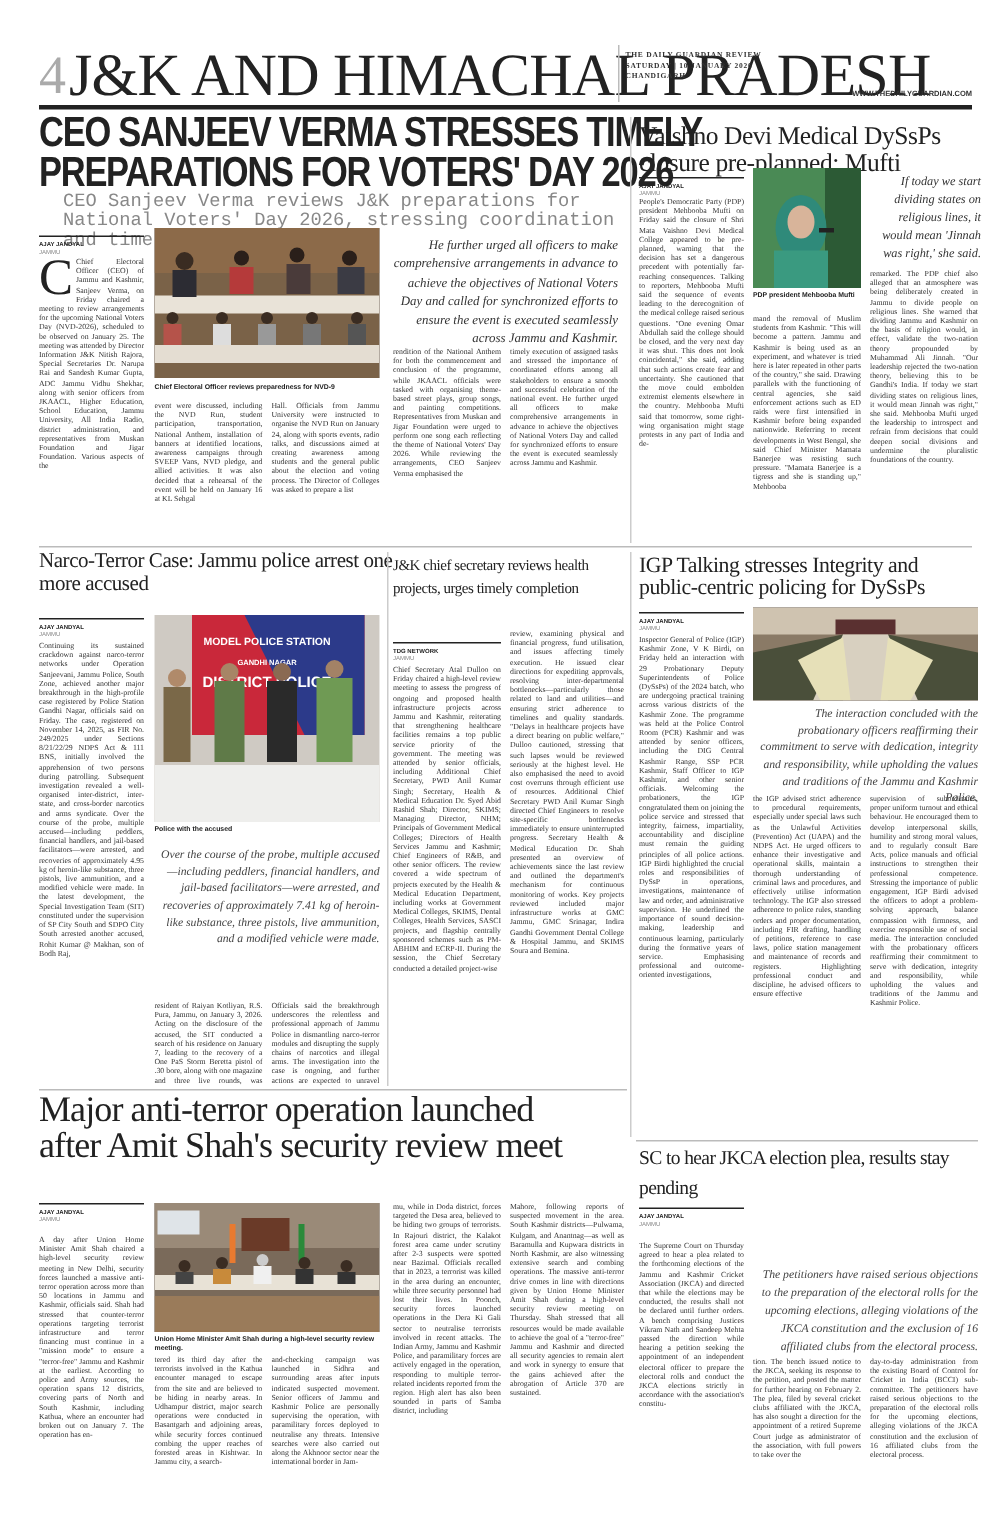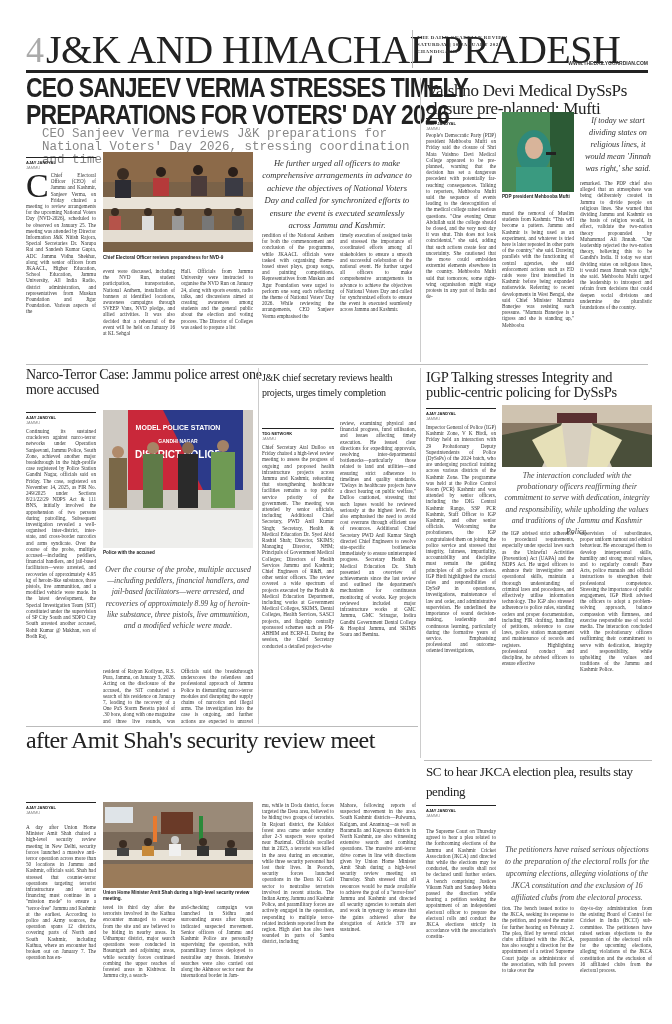--- a/index.html
+++ b/index.html
@@ -11,21 +11,21 @@
 .mast-sep{position:absolute;left:386px;top:0;width:1px;height:38px;background:#bbb}
 .mast-meta{position:absolute;left:391px;top:4px;font-family:"Liberation Serif",serif;font-size:5px;line-height:7px;color:#333;font-weight:bold;letter-spacing:.5px}
 .mast-url{position:absolute;right:0;top:30px;font-family:"Liberation Sans",sans-serif;font-size:5px;color:#333;font-weight:bold}
 .mast-rule{left:26px;top:70px;width:622px;height:3px;background:#222}
 .h-cond{font-family:"Liberation Sans",sans-serif;font-weight:bold;font-stretch:condensed;letter-spacing:-1px;color:#222}
 .h-serif{font-family:"Liberation Serif",serif;color:#222;letter-spacing:-.3px}
 .deck{font-family:Liberation Mono, monospace;color:#888;margin-left:16px;}
 .byline{font-family:"Liberation Sans",sans-serif;font-size:4px;font-weight:bold;color:#222;border-top:1.5px solid #222;padding-top:2px;line-height:5px}
 .byline span{display:block;font-weight:normal;color:#888}
 .body-text{font-family:"Liberation Serif",serif;font-size:5.2px;line-height:6.2px;color:#333;text-align:justify;overflow:hidden}
-.pull{font-family:"Liberation Serif",serif;font-style:italic;color:#333;text-align:center}
+.pull{font-family:"Liberation Serif",serif;font-style:italic;color:#333;text-align:right}
 .photo{overflow:hidden;background:#6b5d4e}
 .caption{font-family:"Liberation Sans",sans-serif;font-size:4.6px;font-weight:bold;color:#222;line-height:6px}
 .col-rule{background:#ccc;width:1px}
 </style>
 </head>
 <body>
 
 <div class="abs masthead">
   <div class="pagenum">4</div>
   <div class="mast-title">J&amp;K AND HIMACHAL PRADESH</div>
@@ -117,21 +117,21 @@
       <rect x="6" y="48" width="18" height="50" fill="#7a6848"></rect>
     <circle cx="50" cy="38" r="6" fill="#a78566"></circle>
       <rect x="40" y="44" width="20" height="54" fill="#5f7a48"></rect>
     <circle cx="85" cy="38" r="6" fill="#8a6a52"></circle>
       <rect x="75" y="44" width="20" height="54" fill="#2a2a2a"></rect>
     <circle cx="120" cy="36" r="6" fill="#a38266"></circle>
       <rect x="108" y="42" width="24" height="56" fill="#6f9a54"></rect>
   </svg>
 </div>
 <div class="abs caption" style="left:103px;top:550px;width:150px">Police with the accused</div>
-<div class="abs pull" style="left:103px;top:564px;width:150px;font-size:7.8px;line-height:11.2px;color:#444">Over the course of the probe, multiple accused—including peddlers, financial handlers, and jail-based facilitators—were arrested, and recoveries of approximately 8.99 kg of heroin-like substance, three pistols, live ammunition, and a modified vehicle were made.</div>
+<div class="abs pull" style="left:103px;top:564px;width:150px;font-size:7.8px;line-height:11.2px;color:#444">Over the course of the probe, multiple accused—including peddlers, financial handlers, and jail-based facilitators—were arrested, and recoveries of approximately 7.41 kg of heroin-like substance, three pistols, live ammunition, and a modified vehicle were made.</div>
 <div class="abs body-text" style="left:103px;top:668px;width:72px;height:56px">resident of Raiyan Kotliyan, R.S. Pura, Jammu, on January 3, 2026. Acting on the disclosure of the accused, the SIT conducted a search of his residence on January 7, leading to the recovery of a One PaS Storm Beretta pistol of .30 bore, along with one magazine and three live rounds, was recovered.</div>
 <div class="abs body-text" style="left:181px;top:668px;width:72px;height:56px">Officials said the breakthrough underscores the relentless and professional approach of Jammu Police in dismantling narco-terror modules and disrupting the supply chains of narcotics and illegal arms. The investigation into the case is ongoing, and further actions are expected to unravel additional links in the syndicat</div>
 
 <div class="abs col-rule" style="left:258px;top:368px;height:356px"></div>
 
 <div class="abs h-serif" style="left:262px;top:370px;width:160px;font-size:10px;line-height:15px">J&amp;K chief secretary reviews health projects, urges timely completion</div>
 <div class="abs byline" style="left:262px;top:428px;width:72px"><b>TDG NETWORK</b><span>JAMMU</span></div>
 <div class="abs body-text" style="left:262px;top:444px;width:72px;height:280px">Chief Secretary Atal Dulloo on Friday chaired a high-level review meeting to assess the progress of ongoing and proposed health infrastructure projects across Jammu and Kashmir, reiterating that strengthening healthcare facilities remains a top public service priority of the government. The meeting was attended by senior officials, including Additional Chief Secretary, PWD Anil Kumar Singh; Secretary, Health &amp; Medical Education Dr. Syed Abid Rashid Shah; Director, SKIMS; Managing Director, NHM; Principals of Government Medical Colleges; Directors of Health Services Jammu and Kashmir; Chief Engineers of R&amp;B, and other senior officers. The review covered a wide spectrum of projects executed by the Health &amp; Medical Education Department, including works at Government Medical Colleges, SKIMS, Dental Colleges, Health Services, SASCI projects, and flagship centrally sponsored schemes such as PM-ABHIM and ECRP-II. During the session, the Chief Secretary conducted a detailed project-wise</div>
 <div class="abs body-text" style="left:340px;top:420px;width:76px;height:304px">review, examining physical and financial progress, fund utilisation, and issues affecting timely execution. He issued clear directions for expediting approvals, resolving inter-departmental bottlenecks—particularly those related to land and utilities—and ensuring strict adherence to timelines and quality standards. "Delays in healthcare projects have a direct bearing on public welfare," Dulloo cautioned, stressing that such lapses would be reviewed seriously at the highest level. He also emphasised the need to avoid cost overruns through efficient use of resources. Additional Chief Secretary PWD Anil Kumar Singh directed Chief Engineers to resolve site-specific bottlenecks immediately to ensure uninterrupted progress. Secretary Health &amp; Medical Education Dr. Shah presented an overview of achievements since the last review and outlined the department's mechanism for continuous monitoring of works. Key projects reviewed included major infrastructure works at GMC Jammu, GMC Srinagar, Indira Gandhi Government Dental College &amp; Hospital Jammu, and SKIMS Soura and Bemina.</div>
 
@@ -152,20 +152,21 @@
     <polygon points="120,35 90,20 85,62 105,62" fill="#e6e0b8"></polygon>
   </svg>
 </div>
 <div class="abs pull" style="left:502px;top:470px;width:150px;font-size:7.8px;line-height:11.2px;color:#444">The interaction concluded with the probationary officers reaffirming their commitment to serve with dedication, integrity and responsibility, while upholding the values and traditions of the Jammu and Kashmir Police.</div>
 <div class="abs body-text" style="left:502px;top:530px;width:72px;height:228px">the IGP advised strict adherence to procedural requirements, especially under special laws such as the Unlawful Activities (Prevention) Act (UAPA) and the NDPS Act. He urged officers to enhance their investigative and operational skills, maintain a thorough understanding of criminal laws and procedures, and effectively utilise information technology. The IGP also stressed adherence to police rules, standing orders and proper documentation, including FIR drafting, handling of petitions, reference to case laws, police station management and maintenance of records and registers. Highlighting professional conduct and discipline, he advised officers to ensure effective</div>
 <div class="abs body-text" style="left:580px;top:530px;width:72px;height:228px">supervision of subordinates, proper uniform turnout and ethical behaviour. He encouraged them to develop interpersonal skills, humility and strong moral values, and to regularly consult Bare Acts, police manuals and official instructions to strengthen their professional competence. Stressing the importance of public engagement, IGP Birdi advised the officers to adopt a problem-solving approach, balance compassion with firmness, and exercise responsible use of social media. The interaction concluded with the probationary officers reaffirming their commitment to serve with dedication, integrity and responsibility, while upholding the values and traditions of the Jammu and Kashmir Police.</div>
 
 <div class="abs" style="left:26px;top:726px;width:392px;height:1px;background:#bbb"></div>
 
 <div class="abs h-serif" style="left:26px;top:728px;width:392px;font-size:24px;line-height:24px;letter-spacing:-.6px">
+  <div style="white-space:nowrap">Major anti-terror operation launched</div>
   <div style="white-space:nowrap">after Amit Shah's security review meet</div>
 </div>
 <div class="abs byline" style="left:26px;top:802px;width:70px"><b>AJAY JANDYAL</b><span>JAMMU</span></div>
 <div class="abs body-text" style="left:26px;top:824px;width:70px;height:196px">A day after Union Home Minister Amit Shah chaired a high-level security review meeting in New Delhi, security forces launched a massive anti-terror operation across more than 50 locations in Jammu and Kashmir, officials said. Shah had stressed that counter-terror operations targeting terrorist infrastructure and terror financing must continue in a "mission mode" to ensure a "terror-free" Jammu and Kashmir at the earliest. According to police and Army sources, the operation spans 12 districts, covering parts of North and South Kashmir, including Kathua, where an encounter had broken out on January 7. The operation has en-</div>
 <div class="abs photo" style="left:103px;top:802px;width:150px;height:86px">
   <svg width="150" height="86">
     <rect width="150" height="86" fill="#7a6a5a"></rect>
     <rect x="0" y="0" width="150" height="30" fill="#9a8a78"></rect>
     <rect x="2" y="5" width="28" height="16" fill="#dfe4e8"></rect>
     <rect x="58" y="10" width="32" height="22" fill="#6a3a28"></rect>

